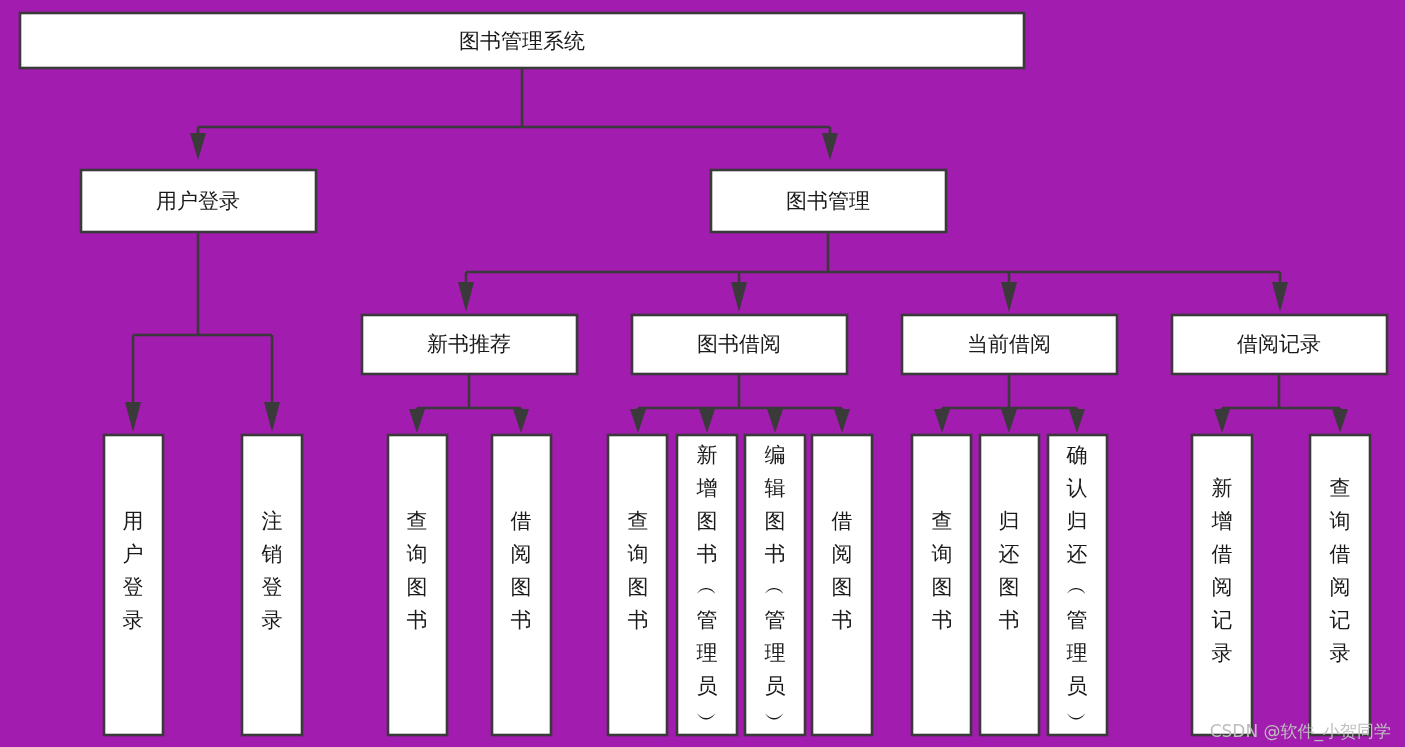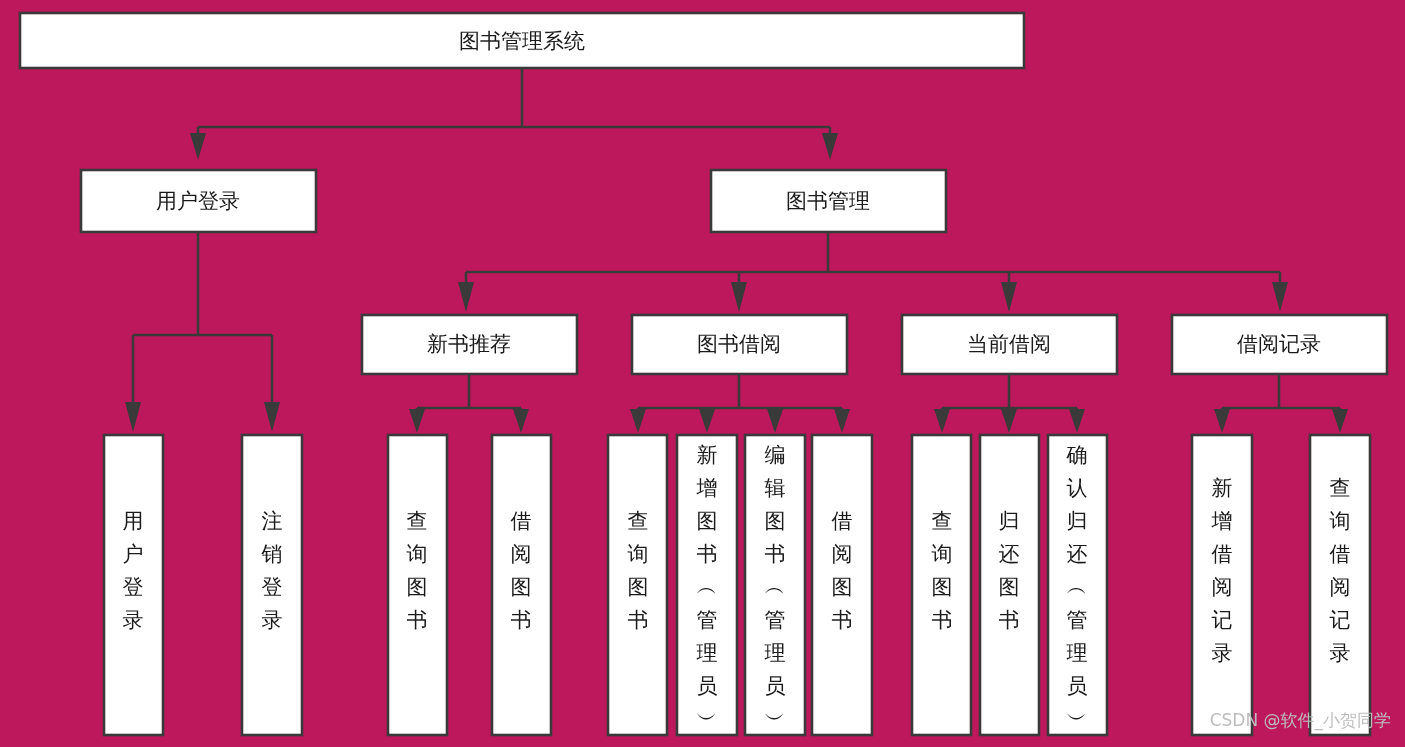--- a/index.html
+++ b/index.html
@@ -8,21 +8,21 @@
     padding: 0;
     background: #ffffff;
   }
   body {
     font-family: "DejaVu Sans", "Liberation Sans", sans-serif;
   }
   #diagram-root {
     position: relative;
     width: 1405px;
     height: 747px;
-    background: #be185d;
+    background: #a21caf;
     overflow: hidden;
   }
   svg#flowchart {
     position: absolute;
     left: 0;
     top: 0;
     width: 1405px;
     height: 747px;
     display: block;
   }
@@ -50,21 +50,21 @@
   }
   .leaf-label {
     fill: #1a1a1a;
     font-family: "DejaVu Sans", "Liberation Sans", sans-serif;
     font-size: 21px;
     text-anchor: middle;
   }
   .watermark-text {
     position: absolute;
     right: 14px;
-    bottom: 15px;
+    bottom: 4px;
     font-family: "DejaVu Sans", "Liberation Sans", sans-serif;
     font-size: 17px;
     color: #bdbdbd;
     white-space: nowrap;
     user-select: none;
   }
 </style>
 </head>
 <body>
 

